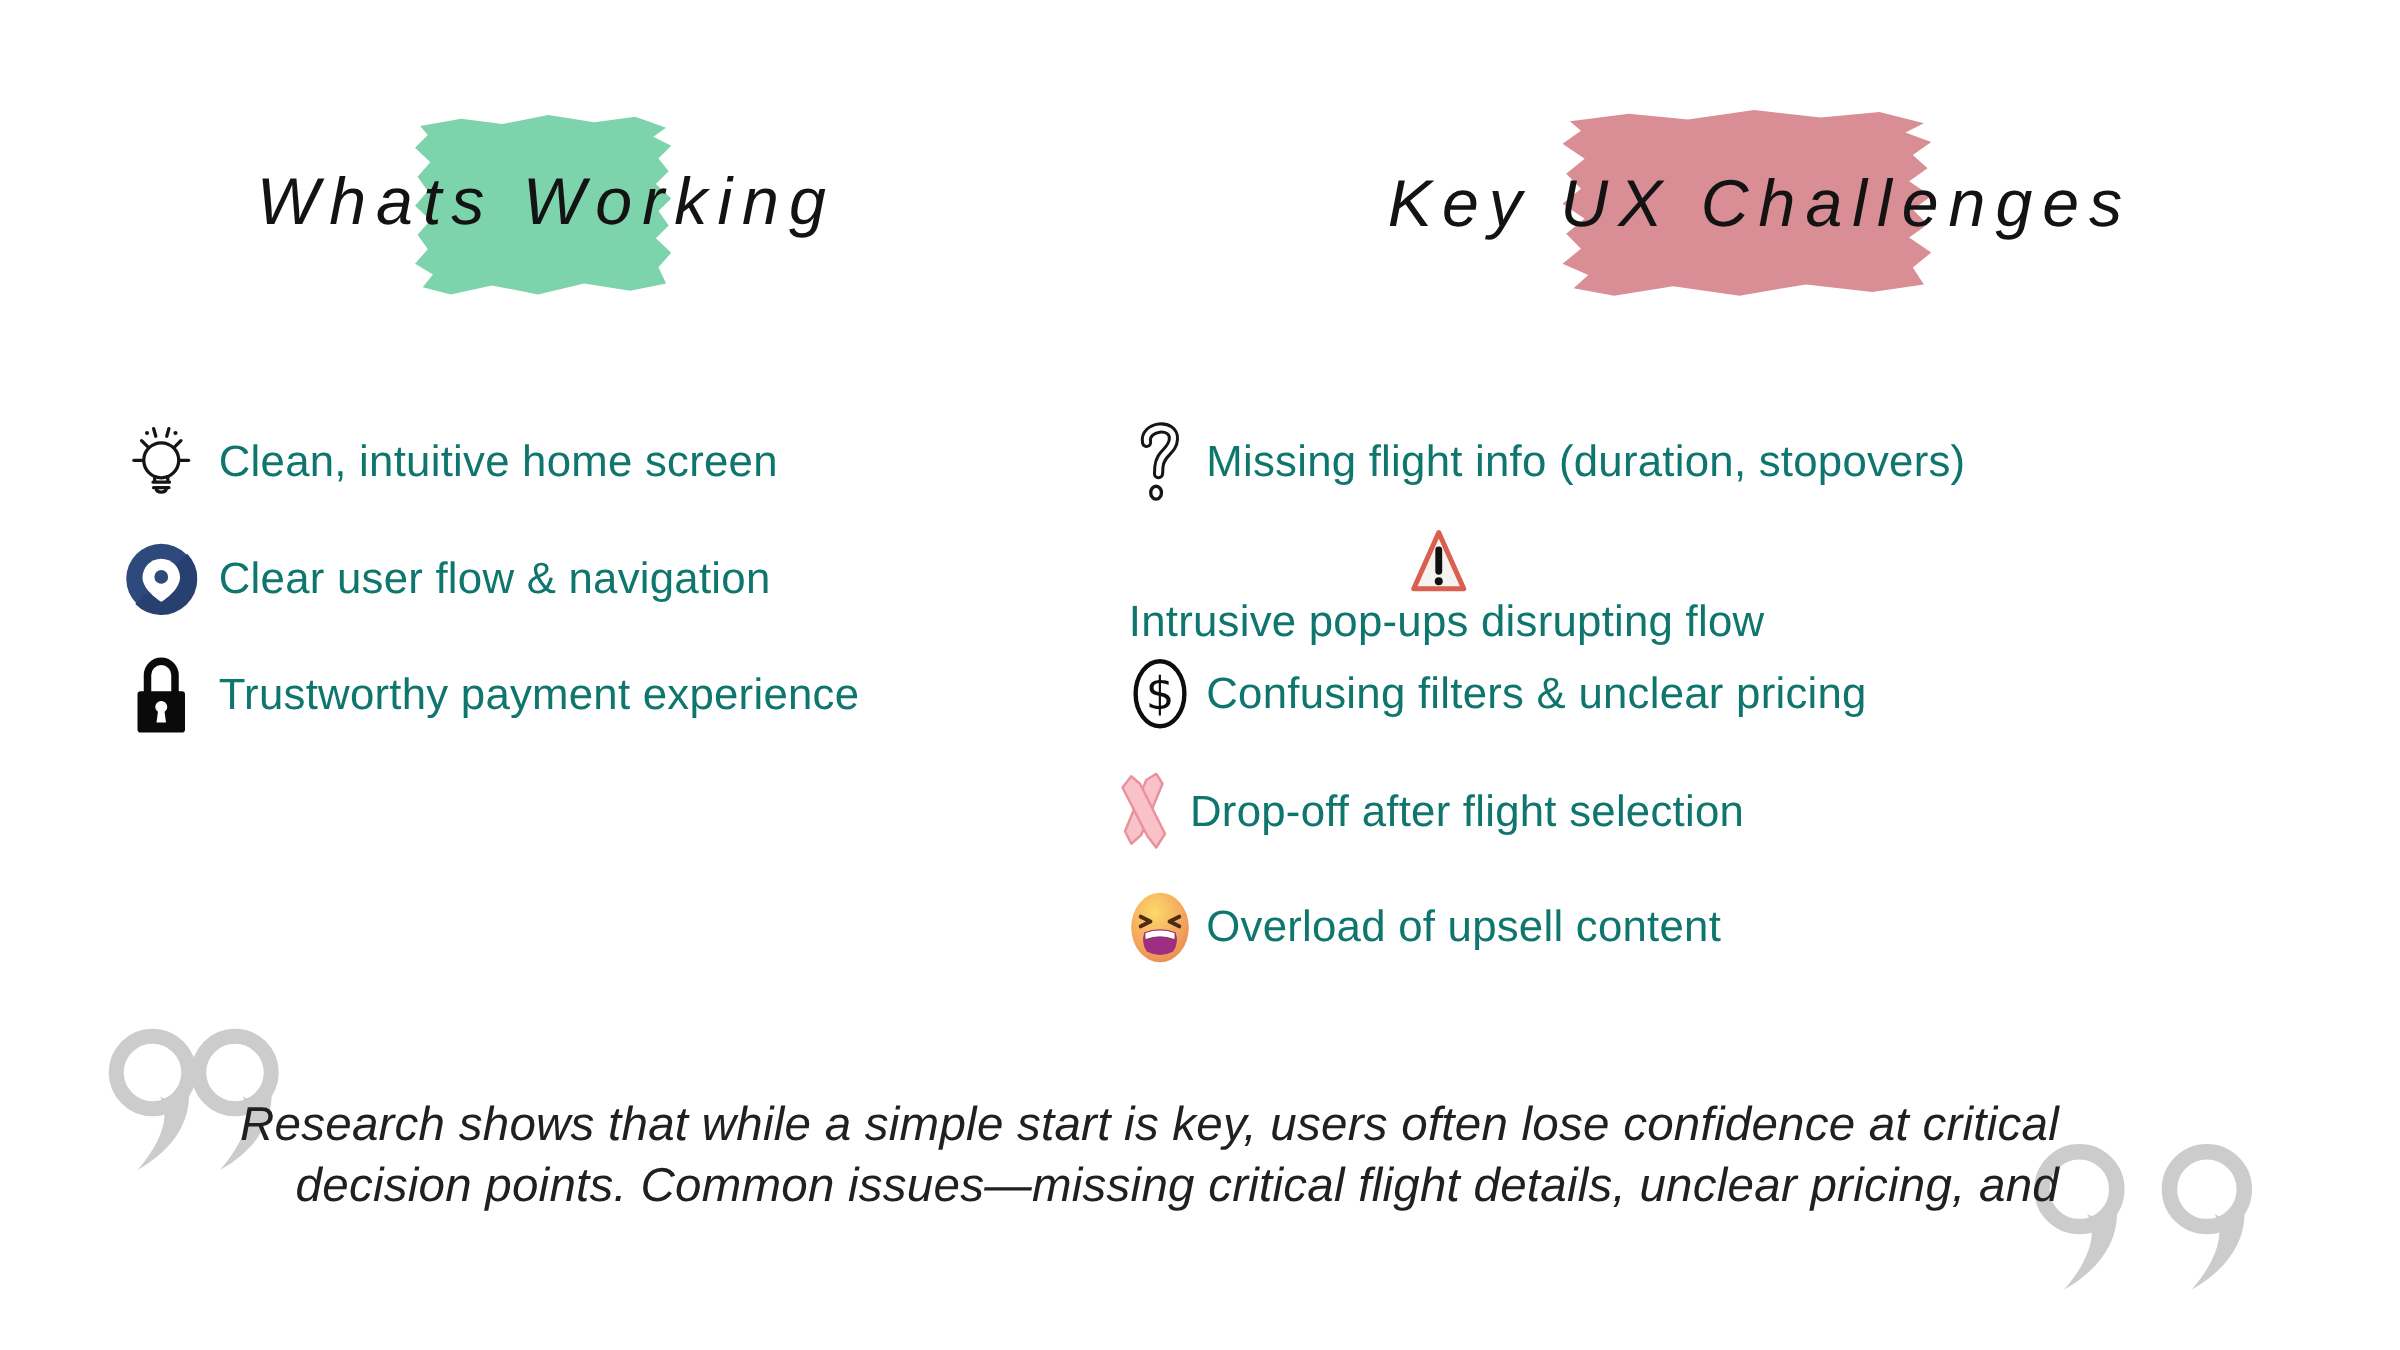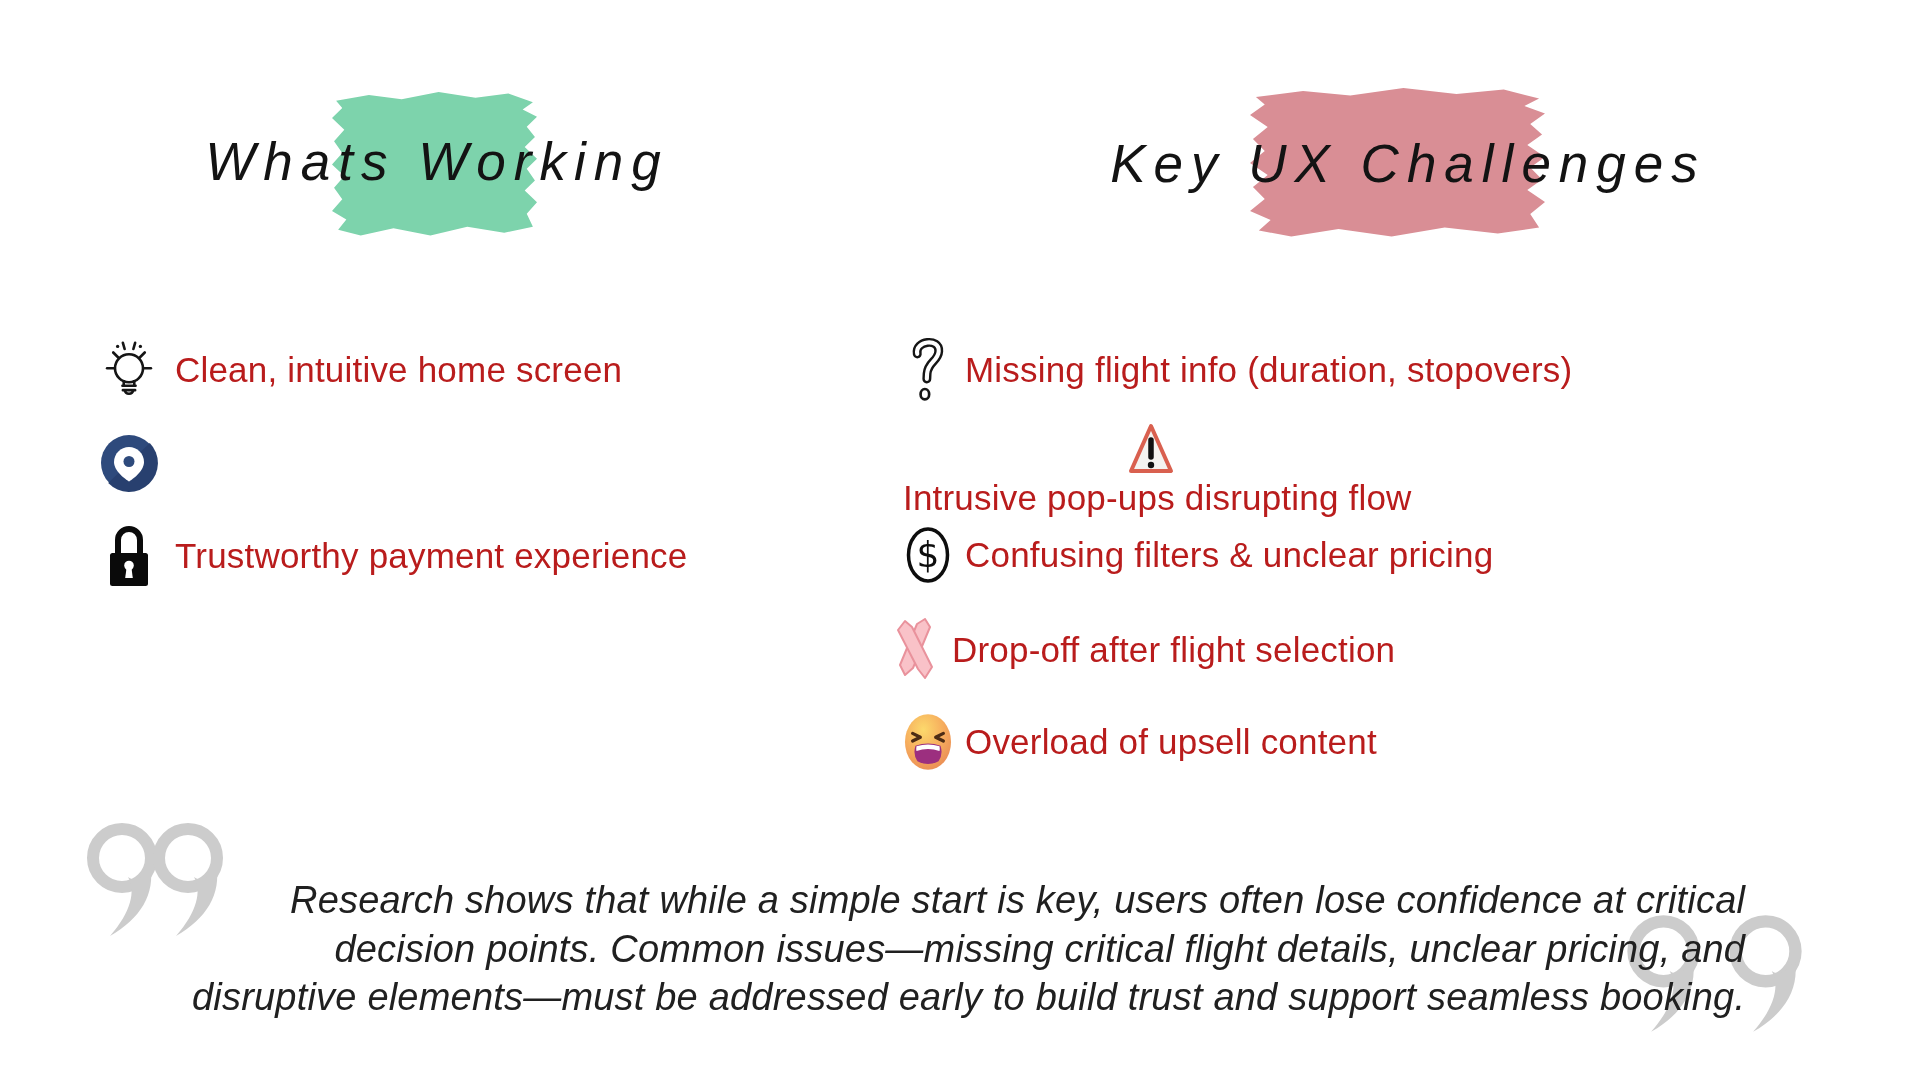--- a/index.html
+++ b/index.html
@@ -20,21 +20,21 @@
     font-style:italic;font-weight:400;font-size:53px;letter-spacing:8px;
     color:#131313;white-space:nowrap;margin:0;line-height:64px;
   }
   .title-left{left:437px;top:130px;}
   .title-right{left:1408px;top:132px;}
   
   .row{position:absolute;display:flex;align-items:center;height:82px;z-index:1;}
   .row .icon-box{display:flex;align-items:center;justify-content:center;flex:0 0 auto;}
   .col-left .icon-box{width:58px;margin-right:17px;}
   .col-right .icon-box{width:50px;margin-right:12px;}
-  .row .label{font-size:35px;letter-spacing:.2px;color:#b91c1c;white-space:nowrap;}
+  .row .label{font-size:35px;letter-spacing:.2px;color:#0f766e;white-space:nowrap;}
   .lrow1{left:100px;top:329px;} .lrow2{left:100px;top:422px;} .lrow3{left:100px;top:515px;}
   .rrow1{left:903px;top:329px;align-items:center;} .rrow2{left:903px;top:420px;flex-direction:column;} .rrow3{left:903px;top:514px;}
   .rrow4{left:890px;top:609px;} .rrow5{left:903px;top:701px;}
   
   .qmarks{position:absolute;z-index:0;}
   .q-open{left:76px;top:820px;}
   .q-close{left:1616px;top:912px;}
   .quote-text{position:absolute;left:192px;top:876px;z-index:1;}
   .quote-line{
     font-size:38px;font-style:italic;line-height:48.5px;color:#202020;
@@ -85,20 +85,21 @@
 
   <div class="row col-left lrow2">
     <span class="icon-box">
       <svg width="58" height="58" viewBox="0 0 58 58">
         <circle cx="29" cy="29" r="28" fill="#2e4a7c"></circle>
         <path d="M49.8,8.9 A28,28 0 0 1 8.2,49.1 Z" fill="#28406f"></path>
         <path d="M29,13 c-8.3,0 -15,6.7 -15,15 c0,10.5 15,19.5 15,19.5 c0,0 15,-9 15,-19.5 c0,-8.3 -6.7,-15 -15,-15 z" fill="#ffffff"></path>
         <circle cx="29" cy="27.5" r="5.5" fill="#2e4a7c"></circle>
       </svg>
     </span>
+    <span class="label">Clear user flow &amp; navigation</span>
   </div>
 
   <div class="row col-left lrow3">
     <span class="icon-box">
       <svg width="40" height="66" viewBox="0 0 40 66">
         <path d="M9,32 V17 a11,11 0 0 1 22,0 V32" fill="none" stroke="#0a0a0a" stroke-width="6"></path>
         <rect x="1" y="30" width="38" height="33" rx="2.5" fill="#0a0a0a"></rect>
         <circle cx="20" cy="42.5" r="4.8" fill="#ffffff"></circle>
         <path d="M17.6,44.5 h4.8 l1.4,10.5 h-7.6 z" fill="#ffffff"></path>
       </svg>
@@ -169,21 +170,20 @@
   </div>
 
   <svg class="qmarks q-open" width="160" height="118" viewBox="0 0 160 118">
     <use href="#qm" x="0" y="0" width="92" height="118"></use>
     <use href="#qm" x="66" y="0" width="92" height="118"></use>
   </svg>
 
   <div class="quote-text">
     <div class="quote-line">Research shows that while a simple start is key, users often lose confidence at critical</div>
     <div class="quote-line">decision points. Common issues—missing critical flight details, unclear pricing, and</div>
-    <div class="quote-line">disruptive elements—must be addressed early to build trust and support seamless booking.</div>
   </div>
 
   <svg class="qmarks q-close" width="200" height="122" viewBox="0 0 200 122">
     <use href="#qm" x="0" y="0" width="95" height="122"></use>
     <use href="#qm" x="102" y="0" width="95" height="122"></use>
   </svg>
 
 </div>
 
 </body></html>

